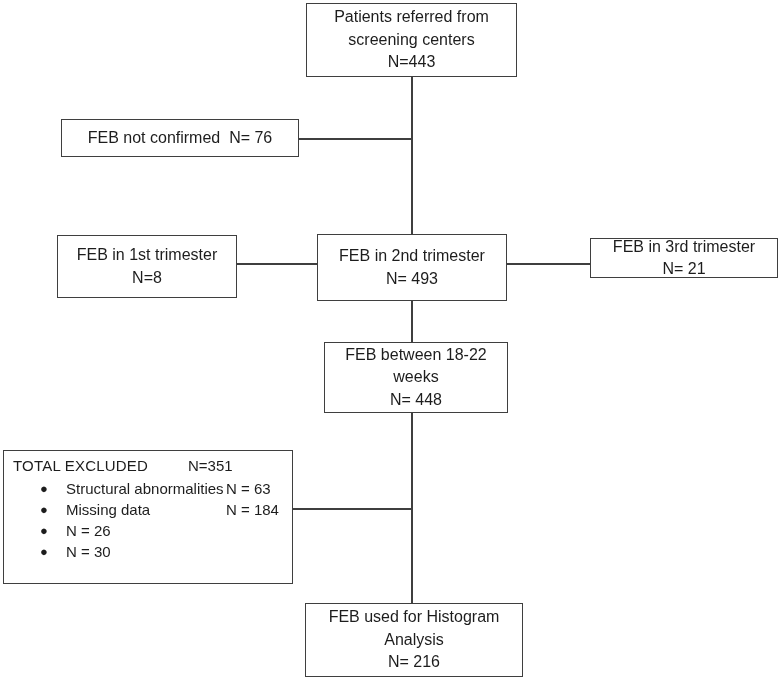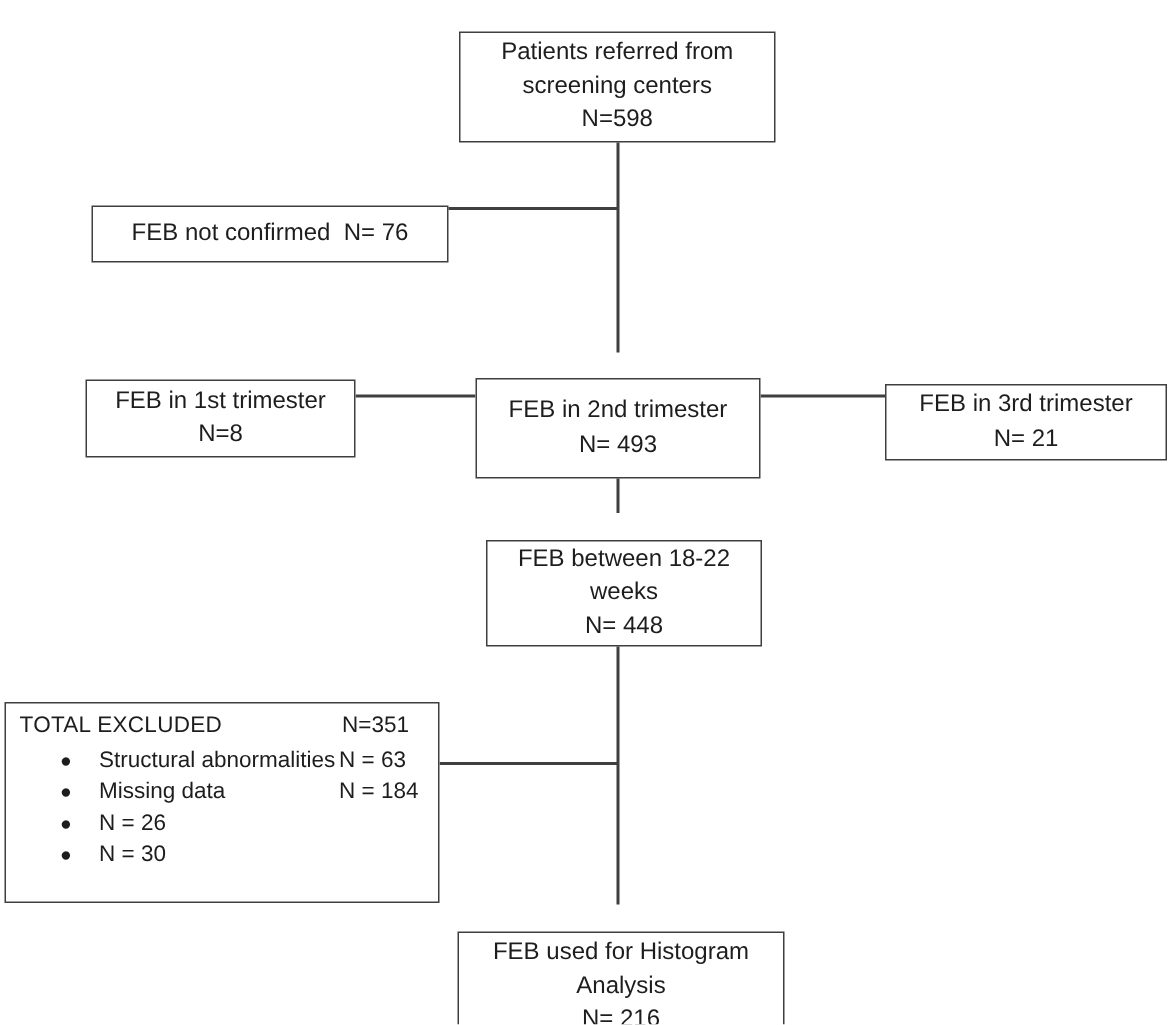--- a/index.html
+++ b/index.html
@@ -21,21 +21,20 @@
     box-sizing: border-box;
     border: 1.5px solid #3f3f3f;
     background: #ffffff;
     display: flex;
     flex-direction: column;
     justify-content: center;
     align-items: center;
     text-align: center;
     font-size: 16px;
     line-height: 22.5px;
-    margin-top: 18px;
   }
   .box .bline { white-space: pre; }
   .line {
     position: absolute;
     background: #3f3f3f;
   }
   .line.v { width: 1.5px; }
   .line.h { height: 1.5px; }
   
   .box.excluded {
@@ -43,21 +42,20 @@
     align-items: stretch;
     text-align: left;
     font-size: 15px;
     line-height: 20px;
     padding: 5px 0 0 0;
   }
   .ex-title-row {
     display: flex;
     padding-left: 9px;
     margin-bottom: 3px;
-    gap: 40px;
   }
   .ex-title {
     width: 175px;
     letter-spacing: 0.2px;
   }
   .ex-item {
     display: flex;
     align-items: flex-start;
     padding-left: 36px;
     margin-bottom: 1px;
@@ -83,38 +81,38 @@
   <div class="line h" style="left:271px; top:138px; width:141px"></div>
   <div class="line h" style="left:237px; top:263px; width:80px"></div>
   <div class="line h" style="left:507px; top:263px; width:83px"></div>
   <div class="line v" style="left:411px; top:301px; height:41px"></div>
   <div class="line v" style="left:411px; top:413px; height:190px"></div>
   <div class="line h" style="left:293px; top:508px; width:119px"></div>
 
   <div class="box" style="left:306px; top:3px; width:211px; height:74px">
     <div class="bline">Patients referred from</div>
     <div class="bline">screening centers</div>
-    <div class="bline">N=598</div>
+    <div class="bline">N=443</div>
   </div>
 
   <div class="box" style="left:61px; top:119px; width:238px; height:38px">
     <div class="bline">FEB not confirmed  N= 76</div>
   </div>
 
-  <div class="box" style="left:57px; top:235px; width:180px; height:52px">
+  <div class="box" style="left:57px; top:235px; width:180px; height:63px">
     <div class="bline">FEB in 1st trimester</div>
     <div class="bline">N=8</div>
   </div>
 
   <div class="box" style="left:317px; top:234px; width:190px; height:67px">
     <div class="bline">FEB in 2nd trimester</div>
     <div class="bline">N= 493</div>
   </div>
 
-  <div class="box" style="left:590px; top:238px; width:188px; height:51px">
+  <div class="box" style="left:590px; top:238px; width:188px; height:40px">
     <div class="bline">FEB in 3rd trimester</div>
     <div class="bline">N= 21</div>
   </div>
 
   <div class="box" style="left:324px; top:342px; width:184px; height:71px">
     <div class="bline">FEB between 18-22</div>
     <div class="bline">weeks</div>
     <div class="bline">N= 448</div>
   </div>
 

